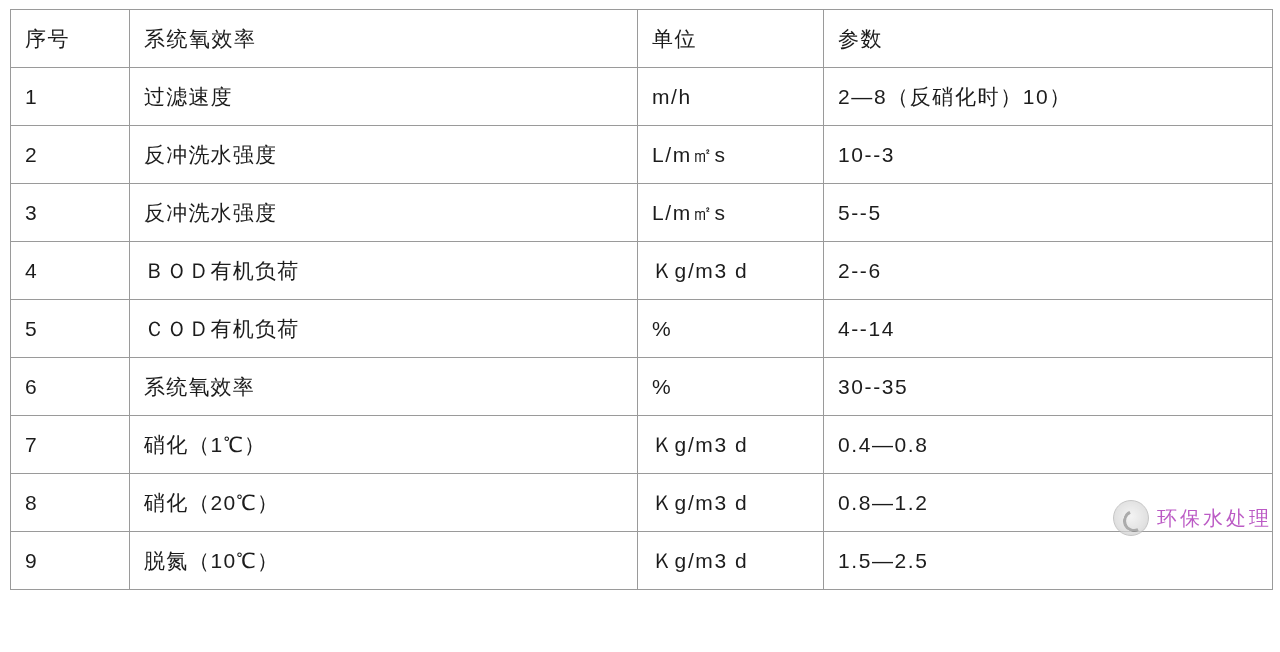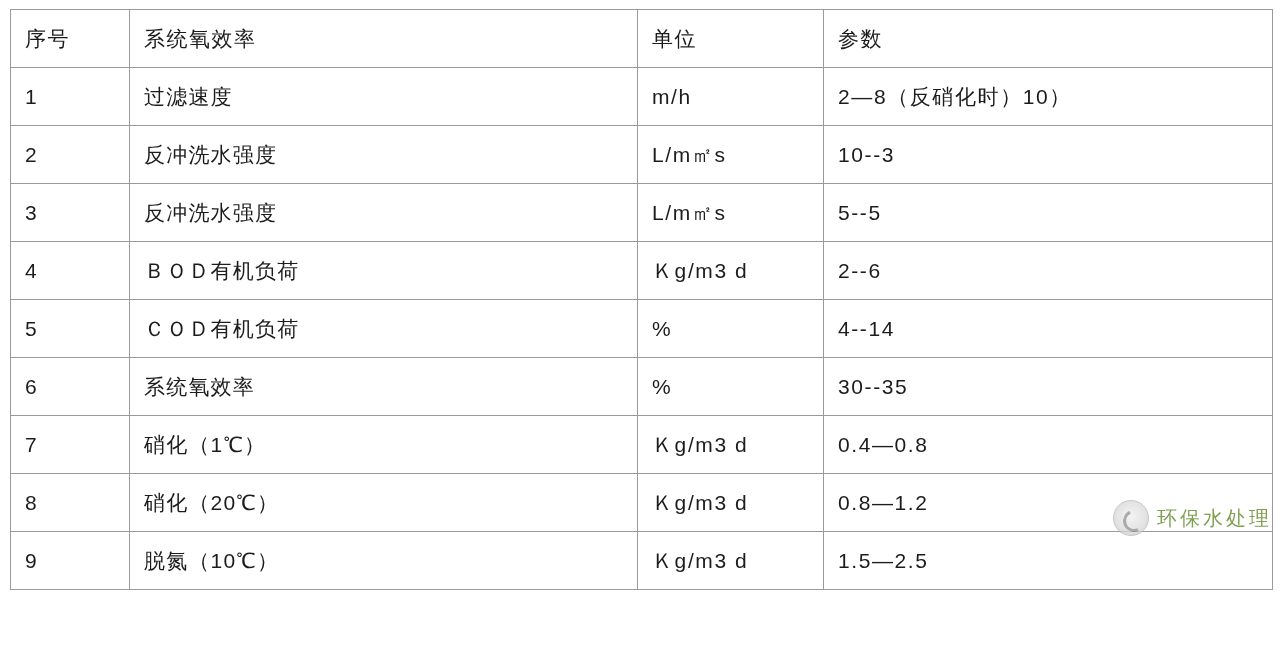--- a/index.html
+++ b/index.html
@@ -91,21 +91,21 @@
     height: 16px;
     margin: -8px 0 0 -8px;
     border-radius: 50%;
     border: 3px solid #8c8c8c;
     border-top-color: transparent;
     border-right-color: transparent;
     transform: rotate(20deg);
   }
   .watermark .wm-text {
     font-size: 20px;
-    color: #4d7c0f;
+    color: #a21caf;
     letter-spacing: 3px;
     white-space: nowrap;
     text-shadow: 0 0 2px rgba(255,255,255,0.9);
   }
 </style>
 </head>
 <body>
 
 <div class="sheet">
 

